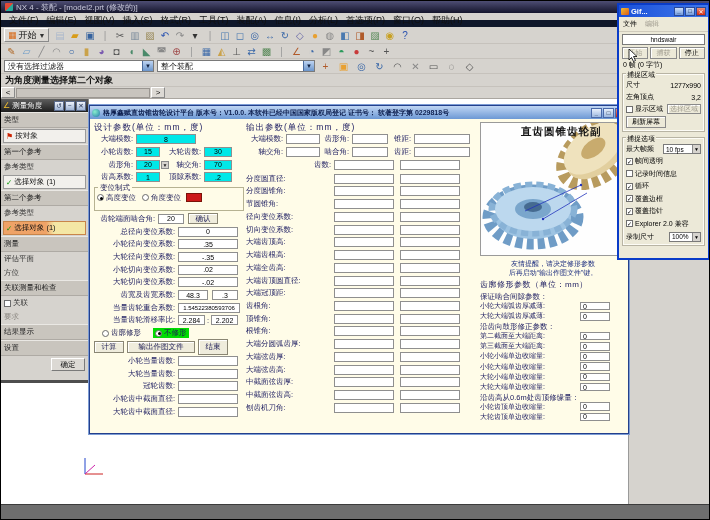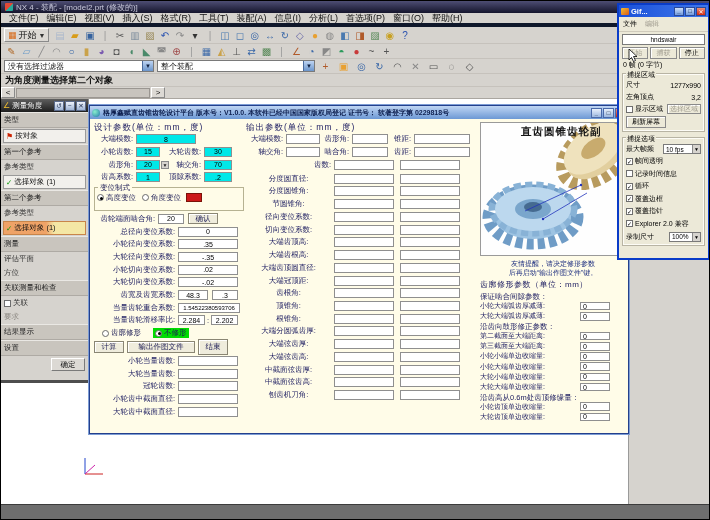--- a/index.html
+++ b/index.html
@@ -3,21 +3,21 @@
 <meta charset="utf-8">
 <style>
 *{margin:0;padding:0;box-sizing:border-box;}
 html,body{width:710px;height:520px;}
 body{font-family:"Liberation Sans","DejaVu Sans",sans-serif;}
 .screen{position:relative;width:710px;height:520px;background:#d6d3ce;border:1px solid #000;overflow:hidden;font-size:9px;color:#111;}
 
 
 .titlebar{position:absolute;left:0;top:0;width:100%;height:12px;background:linear-gradient(#4e4e74,#15152c);color:#c9c9dc;font-size:8px;display:flex;align-items:center;padding:0 4px;gap:3px;}
 .app-icon{width:8px;height:8px;background:linear-gradient(135deg,#e04a36 50%,#2ba898 50%);border-radius:1px;flex:none;}
-.menubar{position:absolute;top:12px;left:0;width:100%;height:14px;background:#d6d3ce;border-bottom:4px solid #0f172a;display:flex;align-items:center;padding-left:4px;}
+.menubar{position:absolute;top:12px;left:0;width:100%;height:14px;background:#d6d3ce;border-bottom:7px solid #0f172a;display:flex;padding-left:4px;}
 .menubar span{padding:1px 4px;white-space:nowrap;}
 .toolbar{position:absolute;left:0;width:100%;background:#d6d3ce;display:flex;align-items:center;padding-left:3px;border-bottom:1px solid #c6c2bc;overflow:hidden;}
 #tb1{top:26px;height:17px;}
 #tb2{top:43px;height:15px;}
 .tbi{width:15px;height:13px;display:flex;align-items:center;justify-content:center;font-size:10px;flex:none;}
 .start-btn{display:flex;align-items:center;gap:2px;border:1px solid #fff;border-right-color:#8a8a8a;border-bottom-color:#8a8a8a;padding:0 3px;height:14px;margin-right:3px;background:#dcd9d4;flex:none;}
 .start-grid{color:#d86a18;font-size:9px;}
 .caret{font-size:7px;color:#333;}
 .selbar{position:absolute;top:58px;left:0;width:100%;height:15px;background:#d6d3ce;display:flex;align-items:center;gap:3px;padding-left:3px;border-bottom:1px solid #c6c2bc;}
 .combo{display:flex;align-items:center;height:12px;background:#fff;border:1px solid #7a7a7a;font-size:8px;padding-left:3px;flex:none;}
@@ -66,21 +66,21 @@
 .dd-arrow{width:8px;height:8px;background:#d6d3ce;border:1px solid #8a8a8a;font-size:5px;display:flex;align-items:center;justify-content:center;color:#222;margin-left:1px;flex:none;}
 .grp{border:1px solid #b6b292;position:relative;padding:5px 2px 3px;margin:4px 0 3px;height:24px;}
 .grp-title{position:absolute;top:-5px;left:3px;background:#fffce8;padding:0 2px;}
 .radio{width:7px;height:7px;border:1px solid #6a6a6a;border-radius:50%;background:#fff;display:inline-block;position:relative;margin-right:2px;flex:none;}
 .radio.on::after{content:"";position:absolute;left:1.5px;top:1.5px;width:3px;height:3px;background:#000;border-radius:50%;}
 .red-swatch{width:16px;height:9px;background:#cc1818;border:1px solid #7a1208;margin-left:5px;}
 .btn{background:#efecdc;border:1px solid #8a8674;box-shadow:inset 1px 1px 0 #fff;display:flex;align-items:center;justify-content:center;color:#1c1c55;}
 .green-hl{background:#00dc00;display:flex;align-items:center;padding:0 2px;height:10px;}
 .lbl-r{text-align:right;padding-right:3px;color:#1c1c60;}
 .out-row{display:flex;align-items:center;height:10.4px;margin-bottom:2.35px;}
-.out-lbl{flex:0 0 88px;text-align:center;padding-right:3px;color:#1c1c60;}
+.out-lbl{flex:0 0 88px;text-align:left;padding-right:3px;color:#1c1c60;}
 .out-fld{width:60px;margin-right:6px;}
 .img-panel{width:146px;height:134px;border:1px solid #9a9a9a;background:#fdfdfd;position:relative;overflow:hidden;}
 .img-title{position:absolute;left:4px;top:2px;font-size:10.5px;font-weight:bold;color:#151515;letter-spacing:1px;z-index:2;margin-left:36px;}
 .reminder{margin:3px 0 1px;text-align:center;color:#203080;font-size:7px;line-height:1.3;}
 .mod-hdr{font-size:8px;color:#1c1c60;margin:2px 0;letter-spacing:.5px;}
 .mod-sub{color:#1c1c60;margin:1px 0;height:8.5px;}
 .mod-row{display:flex;align-items:center;height:9.1px;margin-bottom:1.1px;}
 .mod-lbl{flex:0 0 100px;color:#1c1c60;font-size:7px;}
 .mod-fld{width:30px;height:8.5px;justify-content:flex-start;padding-left:2px;}
 
@@ -420,20 +420,25 @@
               <span class="fld out-fld"></span>
               <span class="fld out-fld" style="margin-right:0"></span>
             </div>
 
             <div class="out-row">
               <span class="out-lbl">大端齿根高:</span>
               <span class="fld out-fld"></span>
               <span class="fld out-fld" style="margin-right:0"></span>
             </div>
 
+            <div class="out-row">
+              <span class="out-lbl">大端全齿高:</span>
+              <span class="fld out-fld"></span>
+              <span class="fld out-fld" style="margin-right:0"></span>
+            </div>
 
             <div class="out-row">
               <span class="out-lbl">大端齿顶圆直径:</span>
               <span class="fld out-fld"></span>
               <span class="fld out-fld" style="margin-right:0"></span>
             </div>
 
             <div class="out-row">
               <span class="out-lbl">大端冠顶距:</span>
               <span class="fld out-fld"></span>

